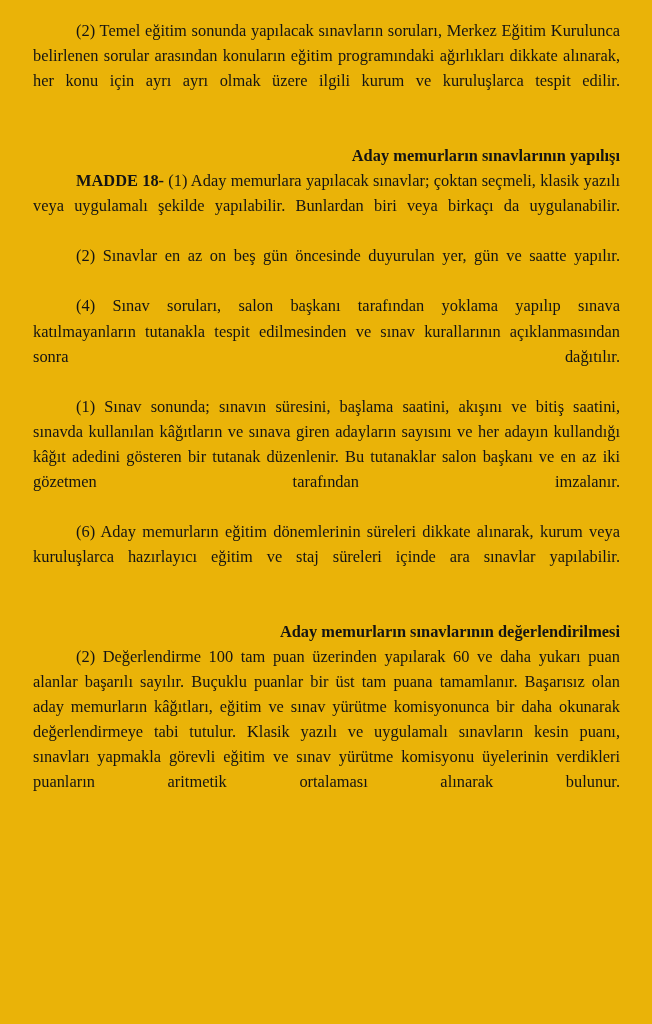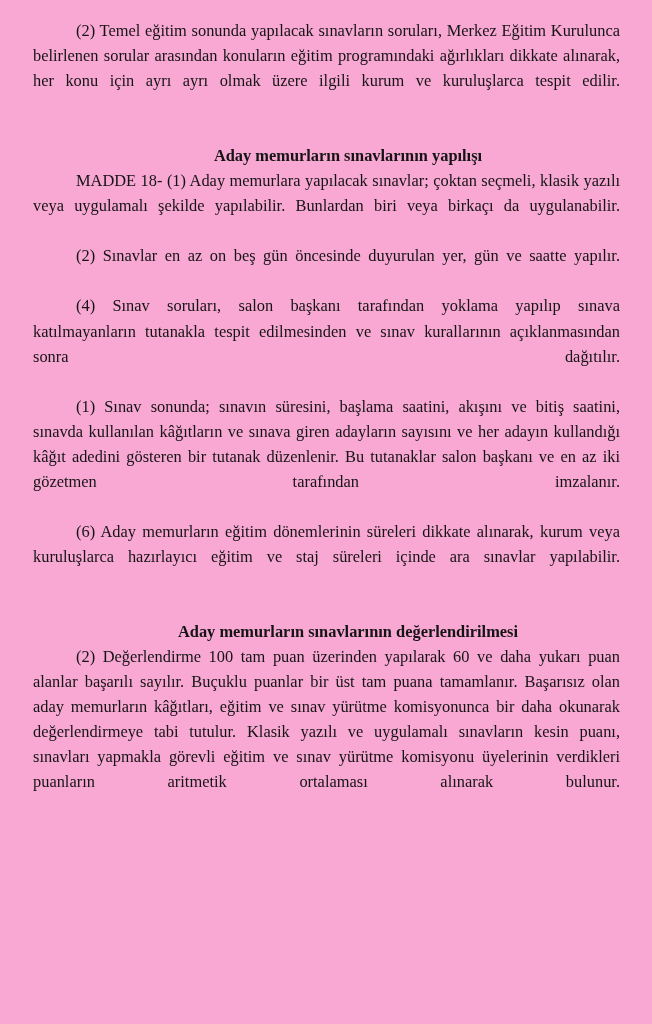--- a/index.html
+++ b/index.html
@@ -11,21 +11,21 @@
     width: 652px;
     height: 1024px;
     overflow: hidden;
     font-family: "Liberation Serif", "DejaVu Serif", serif;
     color: #141414;
   }
   #page {
     position: relative;
     width: 652px;
     height: 1024px;
-    background: #f9a8d4;
+    background: #eab308;
     box-sizing: border-box;
     padding: 18px 32px 0 33px;
   }
   .doc-body {
     width: 587px;
   }
   p.para {
     margin: 0;
     font-size: 16.4px;
     line-height: 25.05px;
@@ -41,27 +41,27 @@
     content: "";
     display: inline-block;
     width: 100%;
   }
   h2.heading {
     margin: 0;
     font-size: 16.4px;
     line-height: 25.05px;
     font-weight: bold;
     text-indent: 43px;
-    text-align: center;
+    text-align: right;
   }
   .spacer {
     height: 25px;
   }
   b.madde {
-    font-weight: normal;
+    font-weight: bold;
   }
 </style>
 </head>
 <body>
 
 <div id="page">
   <div class="doc-body">
       <p class="para">(2) Temel eğitim sonunda yapılacak sınavların soruları, Merkez Eğitim Kurulunca belirlenen sorular arasından konuların eğitim programındaki ağırlıkları dikkate alınarak, her konu için ayrı ayrı olmak üzere ilgili kurum ve kuruluşlarca tespit edilir.</p>
       <div class="spacer"></div>
       <h2 class="heading">Aday memurların sınavlarının yapılışı</h2>

